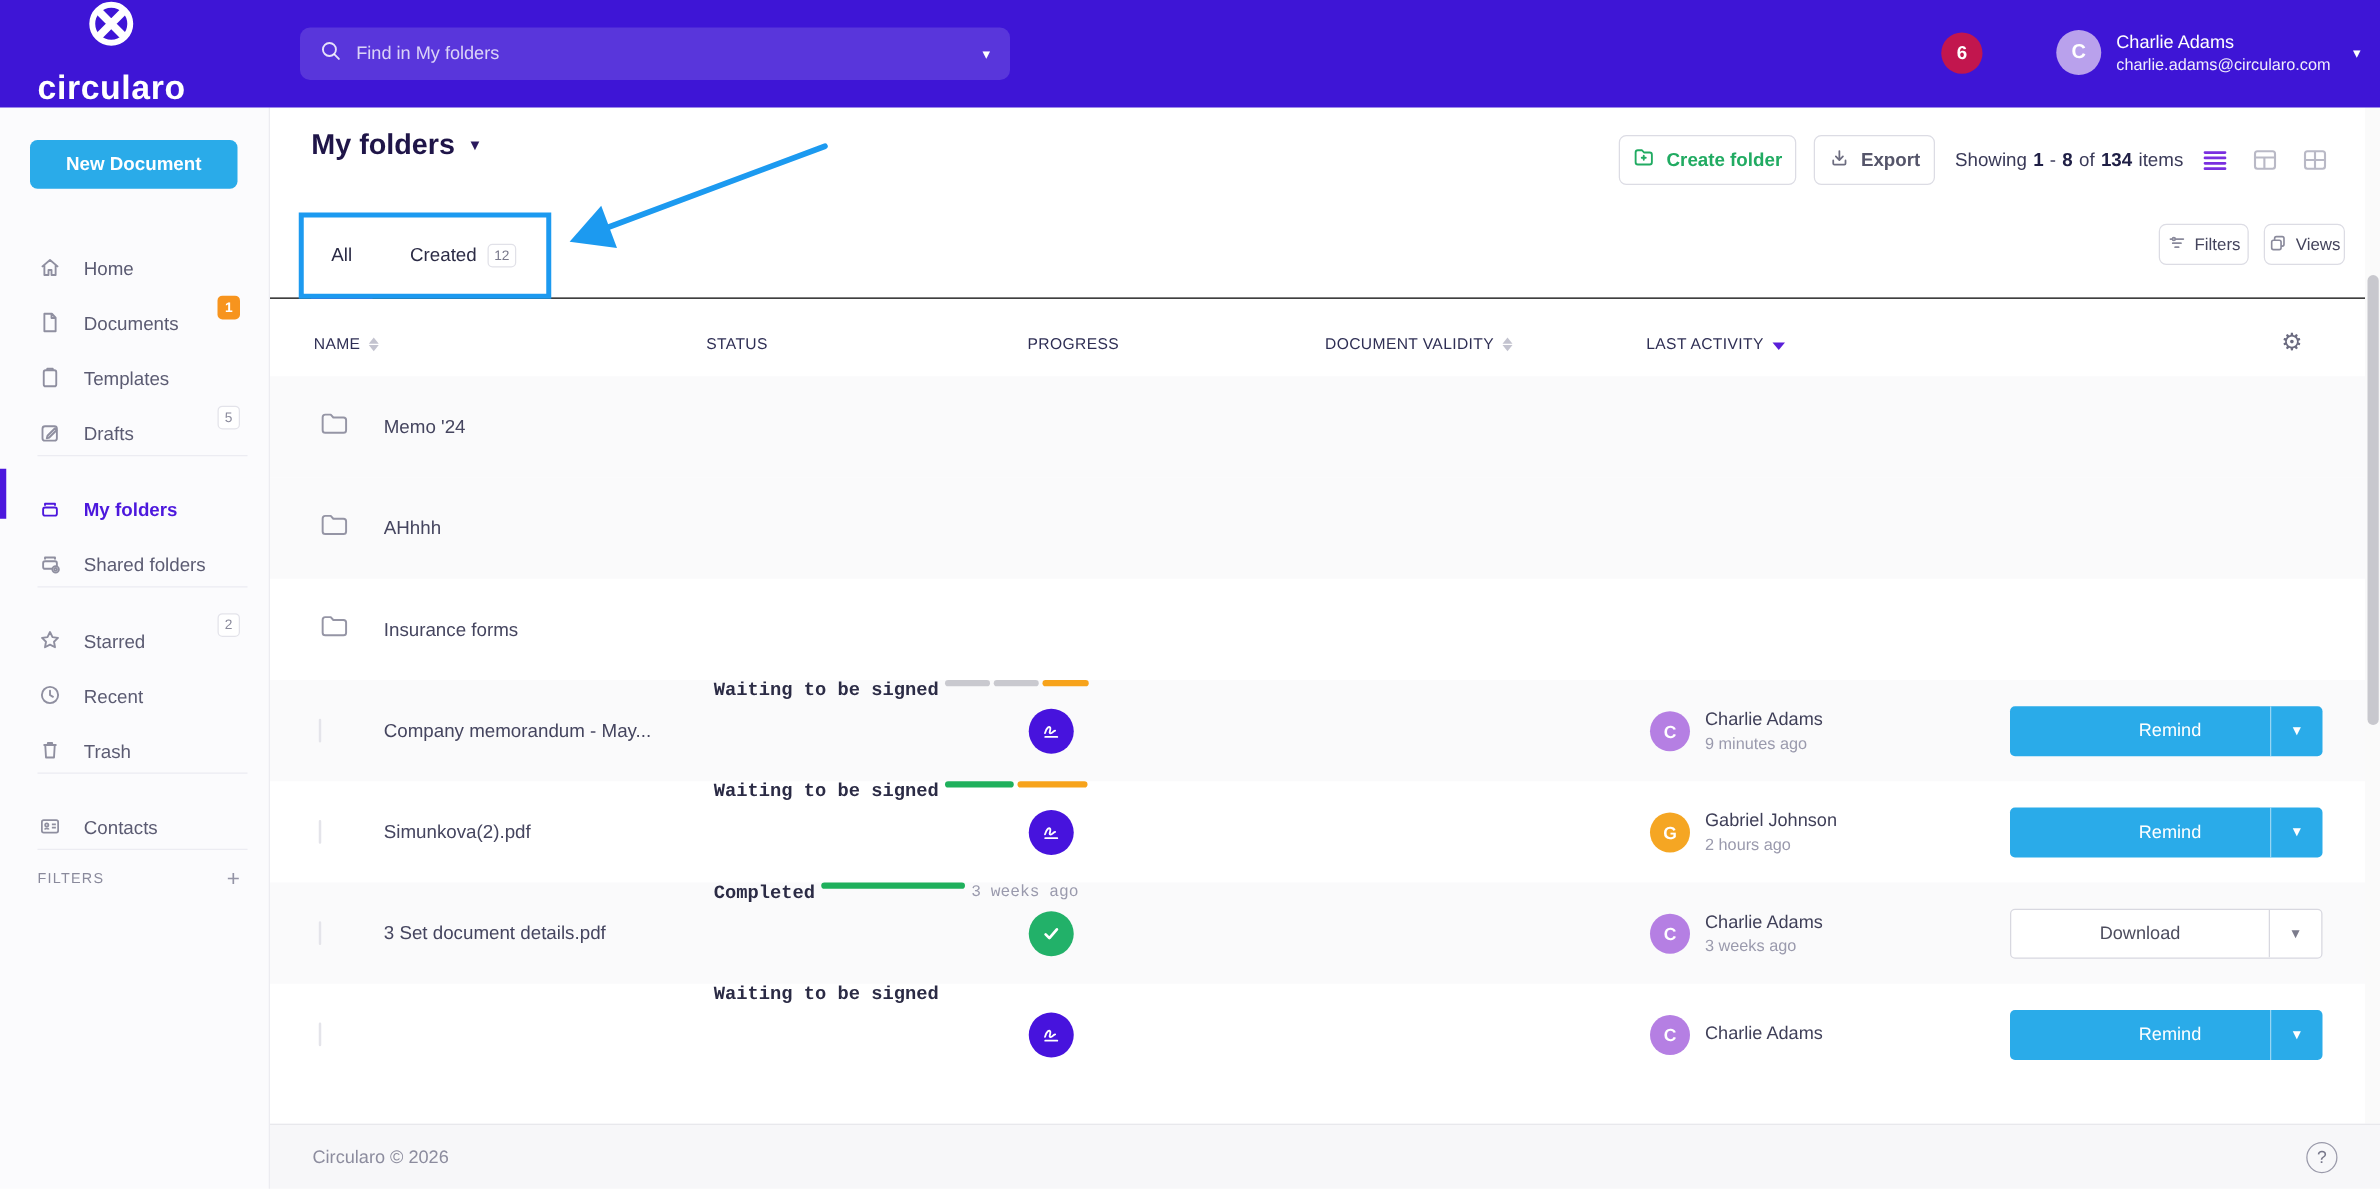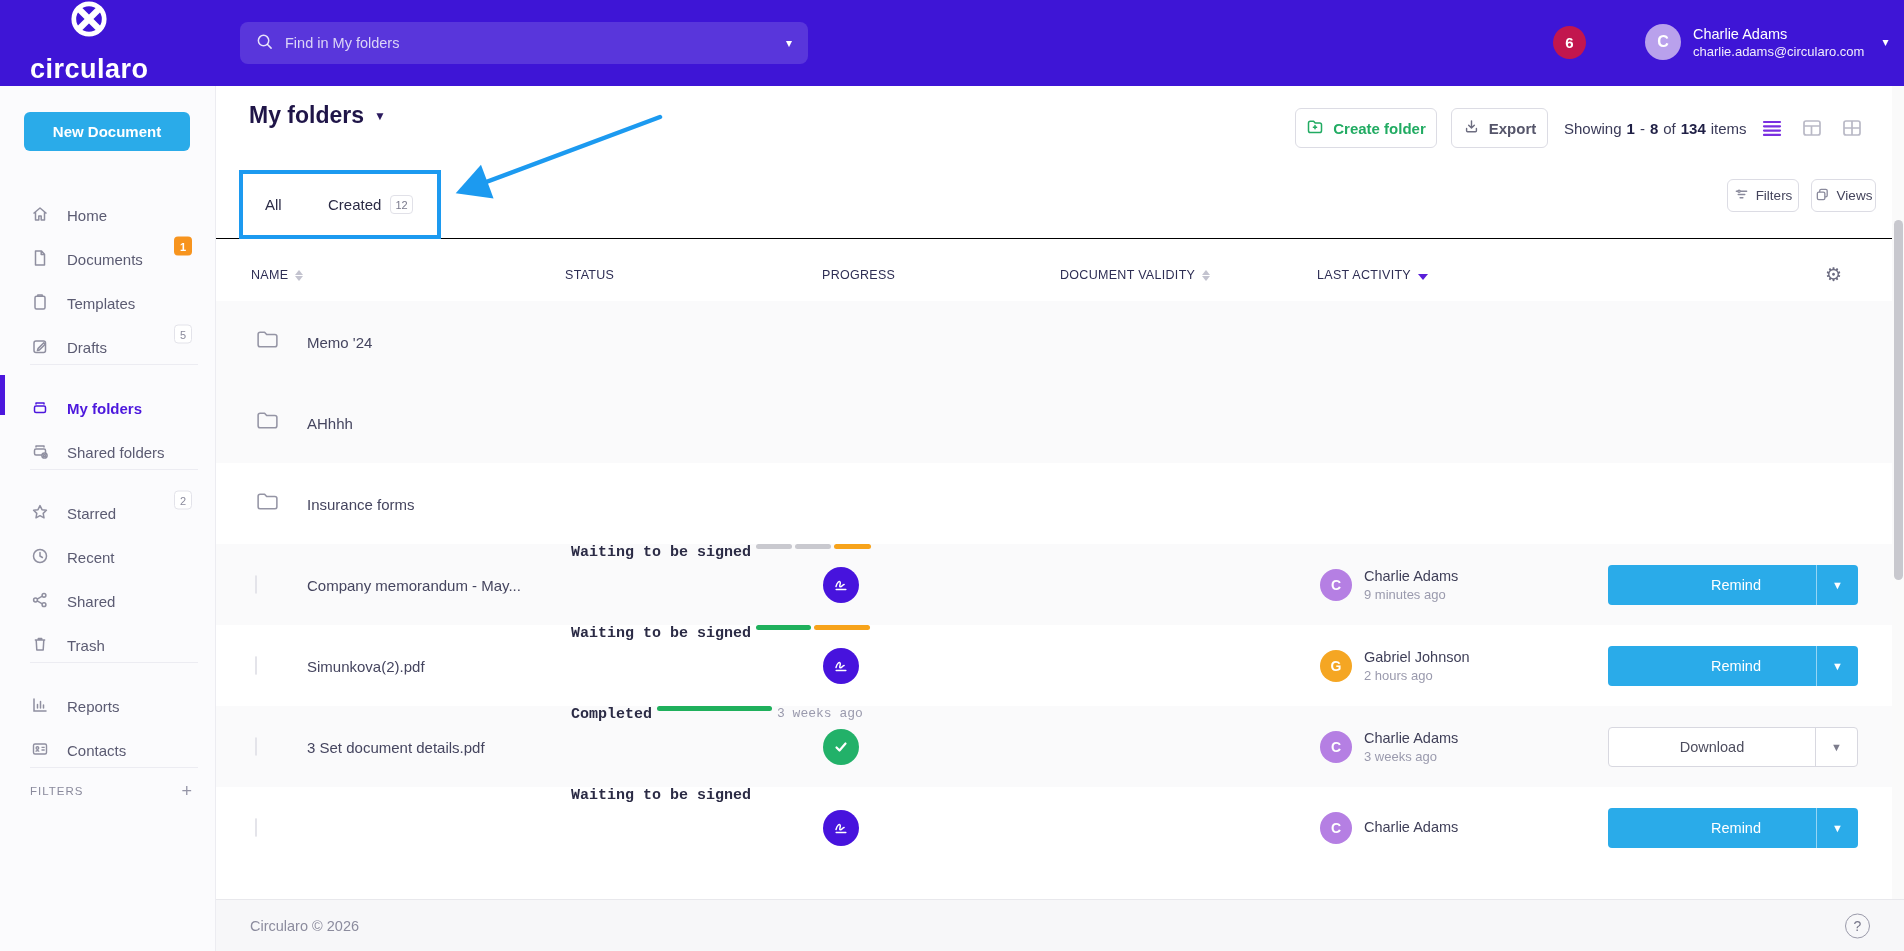--- a/index.html
+++ b/index.html
@@ -222,42 +222,26 @@
       <span class="nav-badge plain">2</span>
     </div>
     <div class="nav-item">
       <span class="nico"><svg viewBox="0 0 20 20" fill="none" stroke="currentColor" stroke-width="1.5" stroke-linecap="round">
             <circle cx="10" cy="10" r="6.5"></circle>
             <path d="M10 6.6V10l2.4 1.5"></path>
           </svg></span>
       <span class="nlbl">Recent</span>
     </div>
     <div class="nav-item">
-      <span class="nico"><svg viewBox="0 0 20 20" fill="none" stroke="currentColor" stroke-width="1.5">
-            <circle cx="5.5" cy="10" r="1.9"></circle>
-            <circle cx="14" cy="5.3" r="1.9"></circle>
-            <circle cx="14" cy="14.7" r="1.9"></circle>
-            <path d="M7.2 9.1l5.1-2.9M7.2 10.9l5.1 2.9"></path>
-          </svg></span>
-      <span class="nlbl">Shared</span>
-    </div>
-    <div class="nav-item">
       <span class="nico"><svg viewBox="0 0 20 20" fill="none" stroke="currentColor" stroke-width="1.5" stroke-linejoin="round">
             <path d="M4.8 6h10.4M8.3 6V4.4h3.4V6M6.2 6l.6 10h6.4l.6-10"></path>
           </svg></span>
       <span class="nlbl">Trash</span>
     </div>
     <div class="nav-div"></div>
-    <div class="nav-item">
-      <span class="nico"><svg viewBox="0 0 20 20" fill="none" stroke="currentColor" stroke-width="1.5" stroke-linecap="round">
-            <path d="M4 4v12h12"></path>
-            <path d="M7.5 13V9.5M10.5 13V6.5M13.5 13v-3"></path>
-          </svg></span>
-      <span class="nlbl">Reports</span>
-    </div>
     <div class="nav-item">
       <span class="nico"><svg viewBox="0 0 20 20" fill="none" stroke="currentColor" stroke-width="1.4">
             <rect x="3.5" y="5" width="13" height="10" rx="1.5"></rect>
             <circle cx="7.4" cy="9" r="1.3"></circle>
             <path d="M5.8 12.6c.4-1.3 2.8-1.3 3.2 0M11.5 8.4h3.2M11.5 11h3.2"></path>
           </svg></span>
       <span class="nlbl">Contacts</span>
     </div>
     <div class="nav-div"></div>
     <div class="filters-row">

